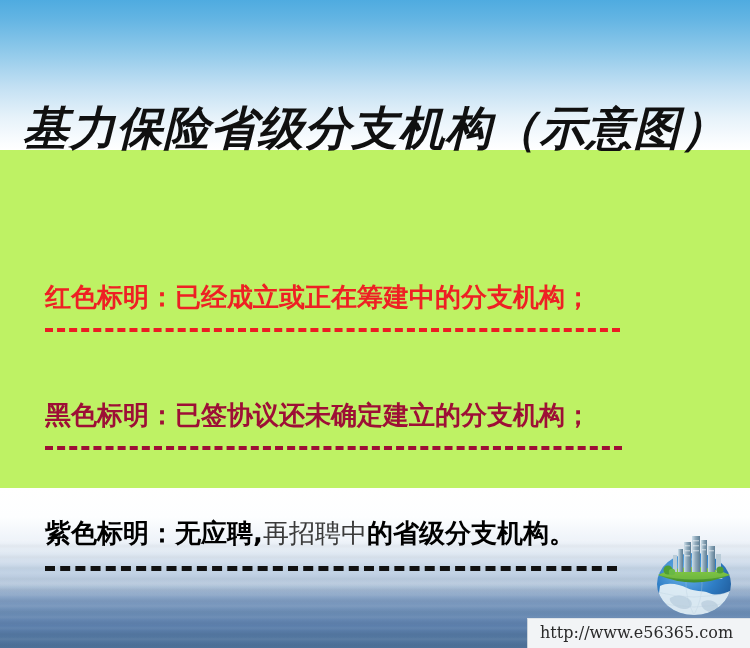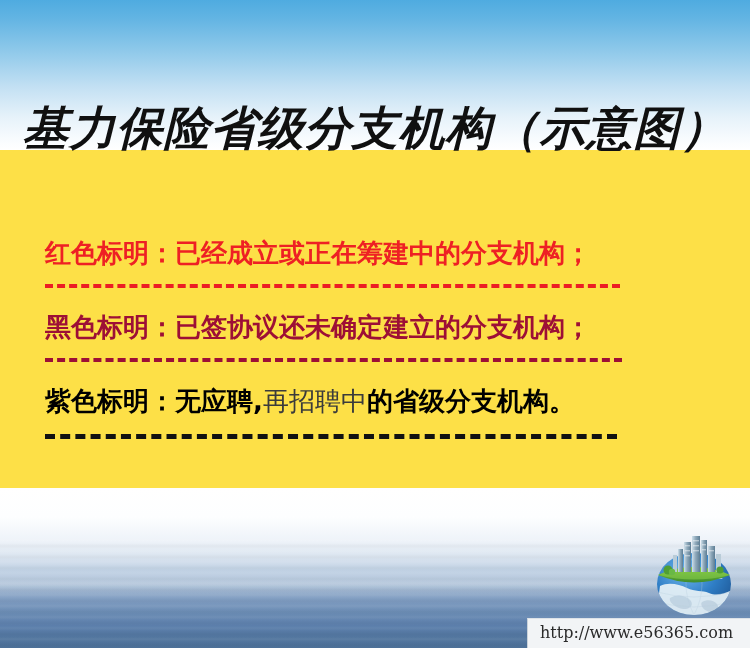--- a/index.html
+++ b/index.html
@@ -7,21 +7,21 @@
   body{
     width:750px;height:648px;
     font-family:"DejaVu Sans","Liberation Sans",sans-serif;
     overflow:hidden;
   }
 
   
   #slide{
     position:relative;
     width:750px;height:648px;
-    background:#fde047;
+    background:#bef264;
     overflow:hidden;
   }
 
   
   .sky{
     position:absolute;left:0;top:0;width:750px;height:150px;
     background:linear-gradient(to bottom,
         #4fabe0 0%,
         #62b4e3 12%,
         #8fc9ea 34%,
@@ -71,21 +71,21 @@
     font-size:46px;
     letter-spacing:1px;
     color:#101010;
     white-space:nowrap;
   }
 
   
   .legend{
     position:absolute;left:45px;top:236px;width:640px;
   }
-  .legend-row{ position:relative; }
+  .legend-row{ position:relative;margin-top:44px; }
   .legend-text{
     font-family:"DejaVu Sans","Liberation Sans",sans-serif;
     font-weight:bold;
     font-size:26px;
     line-height:34px;
     white-space:nowrap;
   }
   .legend-text .sub{ font-weight:normal; color:#3b3b3b; }
 
   .rule{

